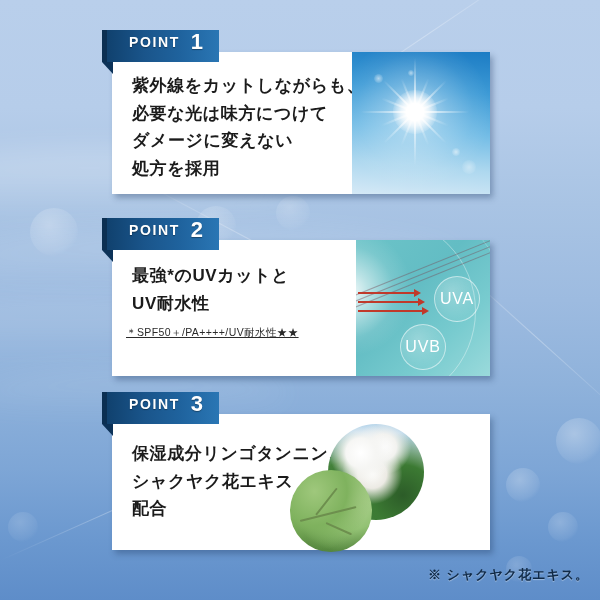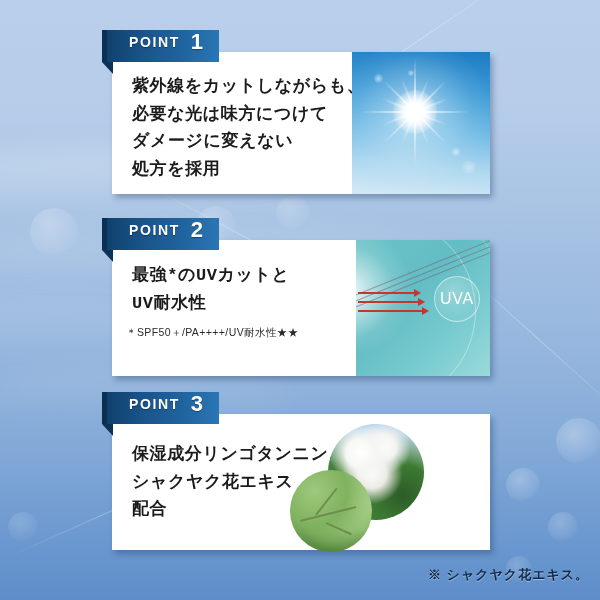--- a/index.html
+++ b/index.html
@@ -88,20 +88,21 @@
     line-height:1.62;
     letter-spacing:.6px;
     white-space:pre;
   }
   .sub-note {
     position:absolute;
     color:#2a2a2a;
     font-size:10.5px;
     letter-spacing:.4px;
     white-space:pre;
+    text-decoration:underline;
   }
 
   
   .sky {
     position:absolute; inset:0;
     background:linear-gradient(185deg,#1c7cc4 0%, #3e9bd6 28%, #74bde6 55%, #aed8ef 78%, #d5e9f6 100%);
   }
   .sun-core {
     position:absolute; left:46%; top:42%;
     width:44px; height:44px; margin:-22px 0 0 -22px;
@@ -268,21 +269,21 @@
 
 <div class="card" style="left:112px; top:240px; width:378px; height:136px;">
   <div class="banner">
     <span class="banner-tip"></span>
     <span class="banner-label">POINT</span>
     <span class="banner-num">2</span>
     <span class="banner-fold"></span>
   </div>
 
   <div class="card-body" style="width:244px;">
-    <div class="head-lines" style="left:20px; top:22px;font-family:Liberation Mono, monospace;">最強*のUVカットと
+    <div class="head-lines" style="left:20px; top:22px;">最強*のUVカットと
 UV耐水性</div>
     <div class="sub-note" style="left:14px; top:86px;">＊SPF50＋/PA++++/UV耐水性★★</div>
   </div>
 
   <div class="card-media" style="width:134px;">
     <div class="teal"></div>
     <div class="teal-arc" style="left:-70px; top:-24px; width:190px; height:190px;"></div>
     <div class="teal-arc" style="left:-96px; top:-48px; width:250px; height:250px; opacity:.6;"></div>
     <div class="teal-burst"></div>
 
@@ -291,20 +292,21 @@
     <div class="slant" style="left:-4px; top:68px; width:180px; transform:rotate(-22deg);"></div>
 
     <div class="arrow-line" style="left:2px; top:52px; width:58px;"></div>
     <div class="arrow-head" style="left:58px; top:49px;"></div>
     <div class="arrow-line" style="left:2px; top:61px; width:62px;"></div>
     <div class="arrow-head" style="left:62px; top:58px;"></div>
     <div class="arrow-line" style="left:2px; top:70px; width:66px;"></div>
     <div class="arrow-head" style="left:66px; top:67px;"></div>
 
     <div class="uv-bubble" style="left:78px; top:36px;">UVA</div>
+    <div class="uv-bubble" style="left:44px; top:84px;">UVB</div>
   </div>
 </div>
 
 <div class="card" style="left:112px; top:414px; width:378px; height:136px;">
   <div class="banner">
     <span class="banner-tip"></span>
     <span class="banner-label">POINT</span>
     <span class="banner-num">3</span>
     <span class="banner-fold"></span>
   </div>

